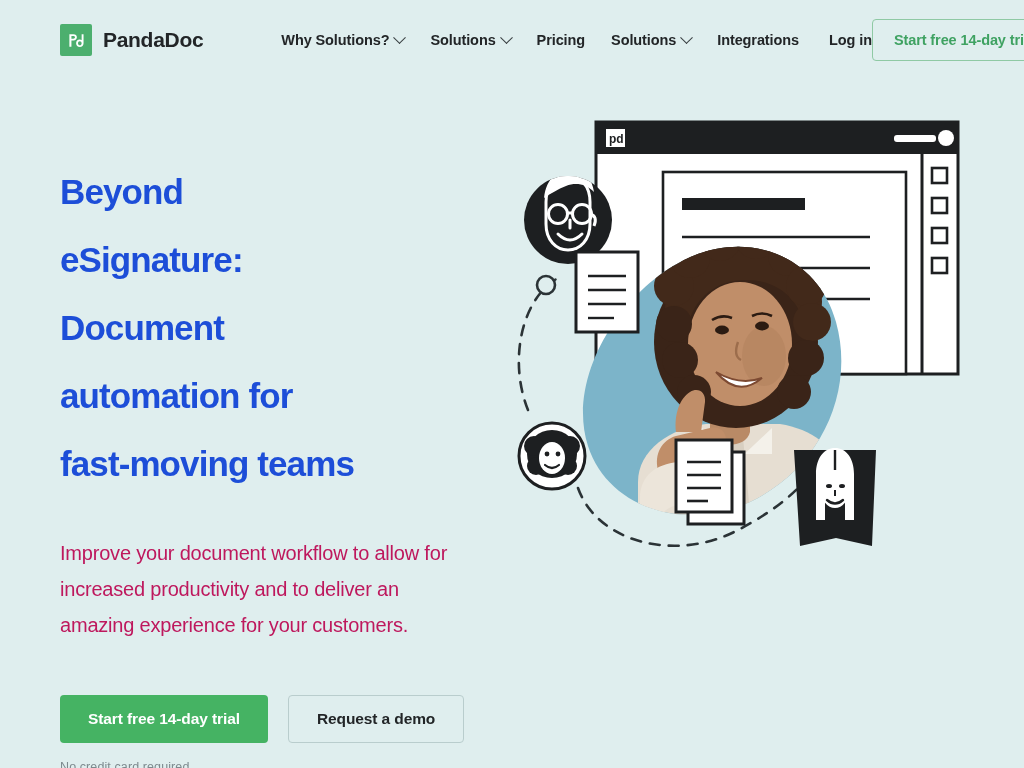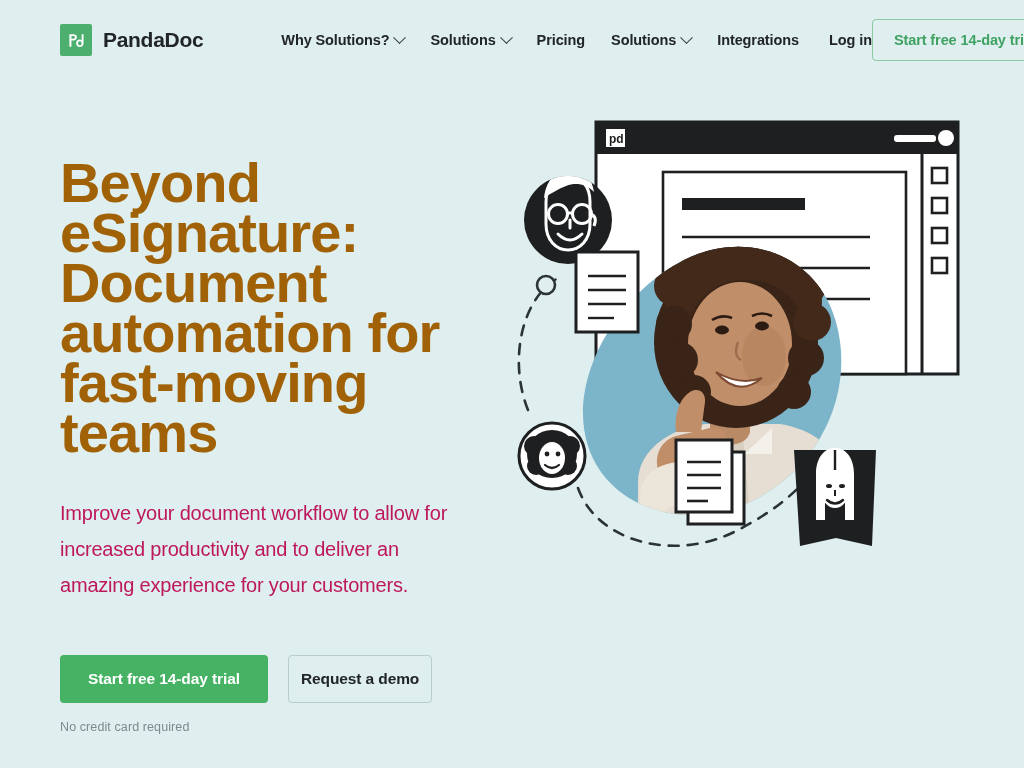--- a/index.html
+++ b/index.html
@@ -109,24 +109,24 @@
 
   
   .hero-copy {
     position: absolute;
     top: 158px;
     left: 60px;
     width: 430px;
   }
 
   .hero-title {
-    font-size: 56px;
-    line-height: 50px;
-    font-weight: bold;
-    color: #a16207;
+    font-size: 35px;
+    line-height: 68px;
+    font-weight: bold;
+    color: #1d4ed8;
     letter-spacing: -0.9px;
     white-space: pre-line;
   }
 
   .hero-sub {
     margin-top: 37px;
     font-size: 20px;
     line-height: 36px;
     color: #be185d;
     width: 400px;
@@ -156,21 +156,21 @@
   }
 
   .btn-secondary {
     background: transparent;
     color: #222527;
     border: 1.5px solid #b9cdcd;
     border-radius: 4px;
     font-family: "Liberation Sans", sans-serif;
     font-size: 15.5px;
     font-weight: bold;
-    padding: 0 12px;
+    padding: 0 28px;
     height: 48px;
     cursor: pointer;
     white-space: nowrap;
     letter-spacing: -0.1px;
   }
 
   .hero-note {
     margin-top: 17px;
     font-size: 12.5px;
     color: #7d8a8e;

